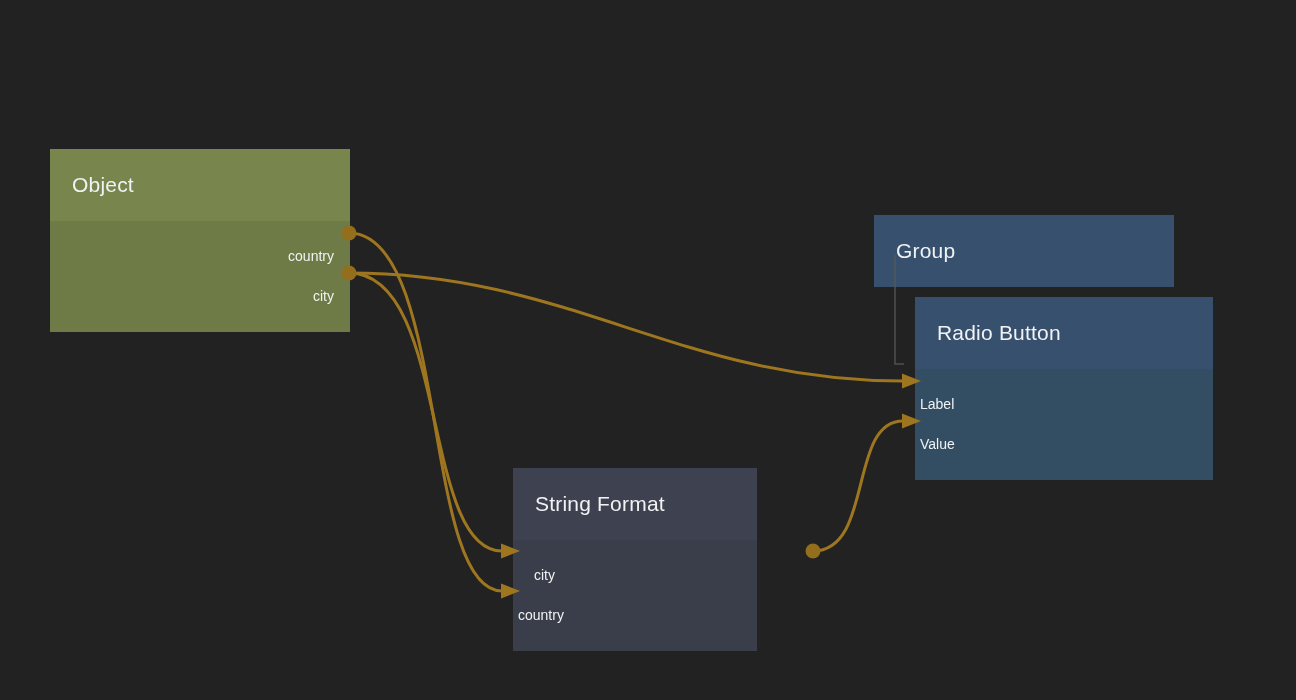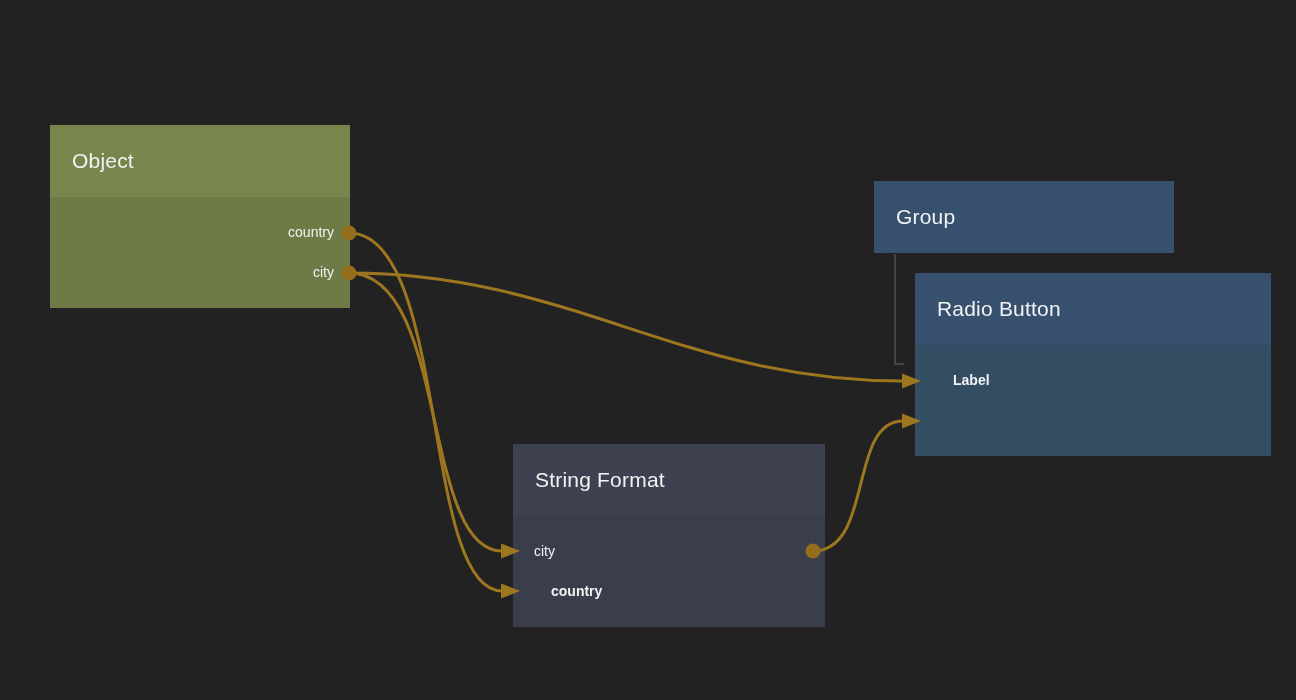--- a/index.html
+++ b/index.html
@@ -19,55 +19,56 @@
   html,body{width:1296px;height:700px;overflow:hidden;}
   body{
     background:var(--bg);
     font-family:"Liberation Sans", sans-serif;
     position:relative;
   }
   .canvas{position:absolute;inset:0;}
   .node{
     position:absolute;
     color:var(--node_text);
+    margin-top:24px;
   }
   .node-header{
     height:72px;
     line-height:72px;
     padding-left:22px;
     font-size:21px;
     letter-spacing:0.2px;
     white-space:nowrap;
   }
   .node-body{
     height:111px;
     padding-top:15px;
   }
   .port-row{
     height:40px;
     line-height:40px;
     font-size:14px;
     white-space:nowrap;
   }
-  .port-row.input{padding-left:38px;text-align:left;font-weight:bold;}
+  .port-row.input{padding-left:5px;text-align:left;}
   .port-row.output{padding-right:16px;text-align:right;}
   .port-row.dual{display:flex;justify-content:space-between;padding-left:21px;padding-right:16px;}
 
   #node-object{left:50px;top:125px;width:300px;}
   #node-object .node-header{background:var(--object_header);}
   #node-object .node-body{background:var(--object_body);}
 
-  #node-group{left:874px;top:181px;width:300px;}
+  #node-group{left:874px;top:191px;width:300px;}
   #node-group .node-header{background:var(--blue_header);}
 
-  #node-radio{left:915px;top:273px;width:356px;}
+  #node-radio{left:915px;top:273px;width:298px;}
   #node-radio .node-header{background:var(--blue_header);}
   #node-radio .node-body{background:var(--blue_body);}
 
-  #node-stringformat{left:513px;top:444px;width:312px;}
+  #node-stringformat{left:513px;top:444px;width:244px;}
   #node-stringformat .node-header{background:var(--slate_header);}
   #node-stringformat .node-body{background:var(--slate_body);}
 
   svg.wires{
     position:absolute;inset:0;
     width:1296px;height:700px;
     z-index:5;
     pointer-events:none;
   }
   .wire{stroke:var(--wire);stroke-width:3;fill:none;}
@@ -101,20 +102,23 @@
   </div>
 
   <div class="node" id="node-radio">
     <div class="node-header">
       <span>Radio Button</span>
     </div>
     <div class="node-body">
       <div class="port-row input">
         <span>Label</span>
       </div>
+      <div class="port-row input">
+        <span>Value</span>
+      </div>
     </div>
   </div>
 
   <div class="node" id="node-stringformat">
     <div class="node-header">
       <span>String Format</span>
     </div>
     <div class="node-body">
       <div class="port-row dual">
         <span>city</span>

